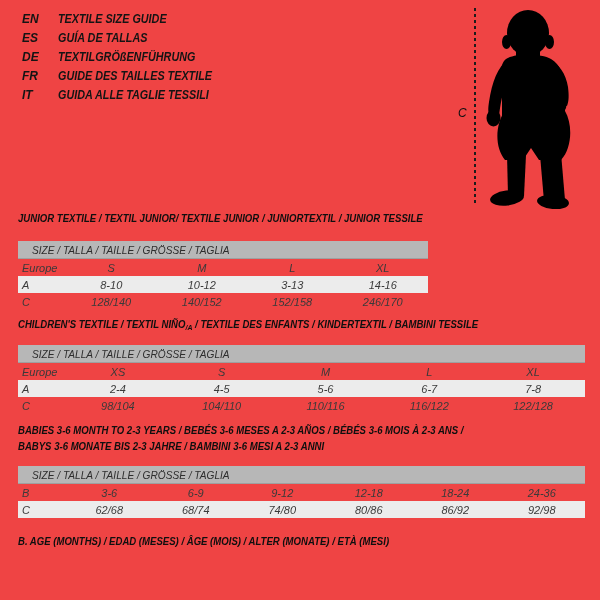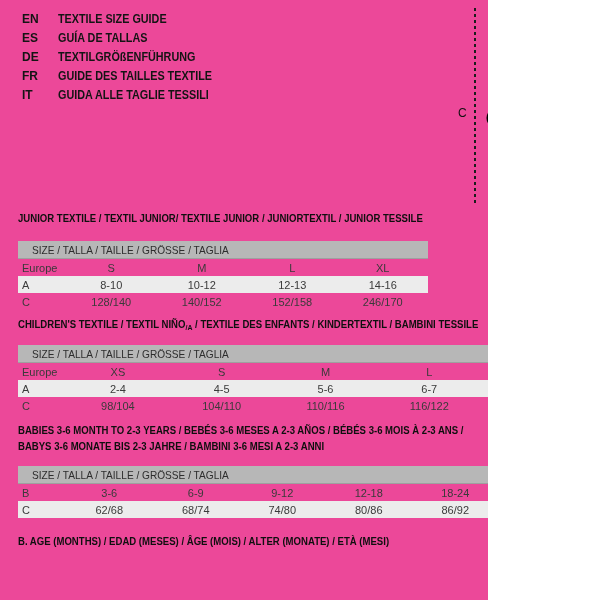--- a/index.html
+++ b/index.html
@@ -1,18 +1,18 @@
 <!DOCTYPE html>
 <html><head>
 <meta charset="utf-8">
 <style>
   html,body{margin:0;padding:0;background:#fff;}
   .page{
-    position:relative;width:488px;height:600px;background:#ec4899;overflow:hidden;
-    font-family:"Liberation Sans",sans-serif;color:#3a3a3a;
+    position:relative;width:600px;height:600px;background:#ef4444;overflow:hidden;
+    font-family:"Liberation Sans",sans-serif;color:#3a3a3a;font-style:italic;
   }
   
   .cx{display:inline-block;transform:scaleX(0.87);transform-origin:0 50%;white-space:nowrap;}
   .cx90{transform:scaleX(0.90);}
   .cx92{transform:scaleX(0.92);}
 
   
   .lang-block{position:absolute;left:22px;top:10px;}
   .lang-row{display:flex;height:19px;line-height:19px;font-weight:bold;font-size:12px;color:#141414;}
   .lang-code{width:36px;}
@@ -115,21 +115,21 @@
         <td class="lbl">Europe</td>
         <td>S</td>
         <td>M</td>
         <td>L</td>
         <td>XL</td>
       </tr>
       <tr class="shaded">
         <td class="lbl">A</td>
         <td>8-10</td>
         <td>10-12</td>
-        <td>12-13</td>
+        <td>3-13</td>
         <td>14-16</td>
       </tr>
       <tr>
         <td class="lbl">C</td>
         <td>128/140</td>
         <td>140/152</td>
         <td>152/158</td>
         <td>246/170</td>
       </tr>
     </tbody>

